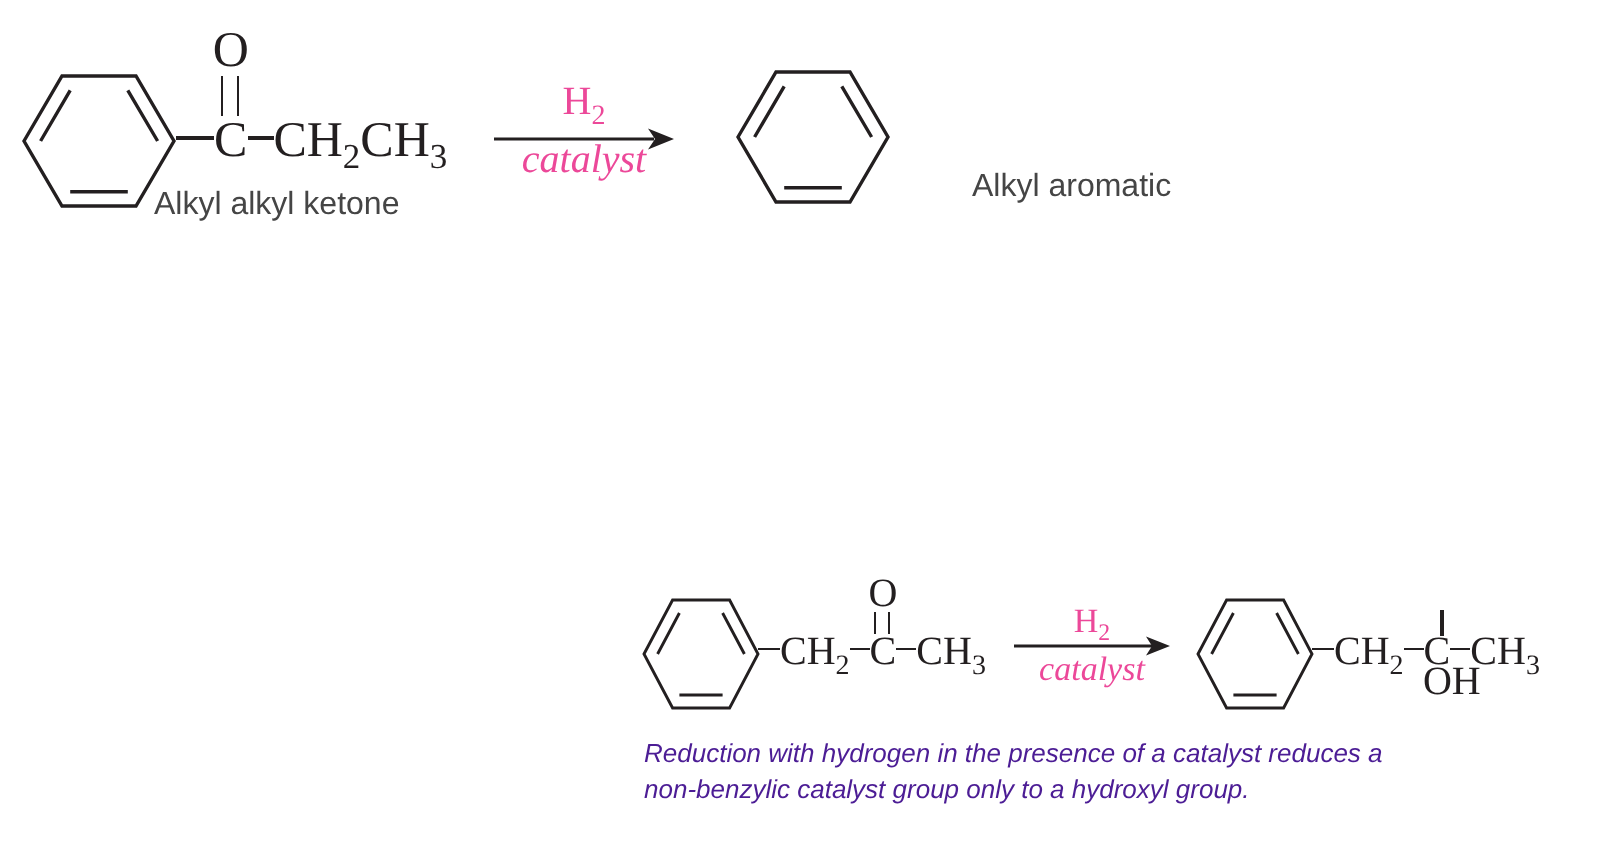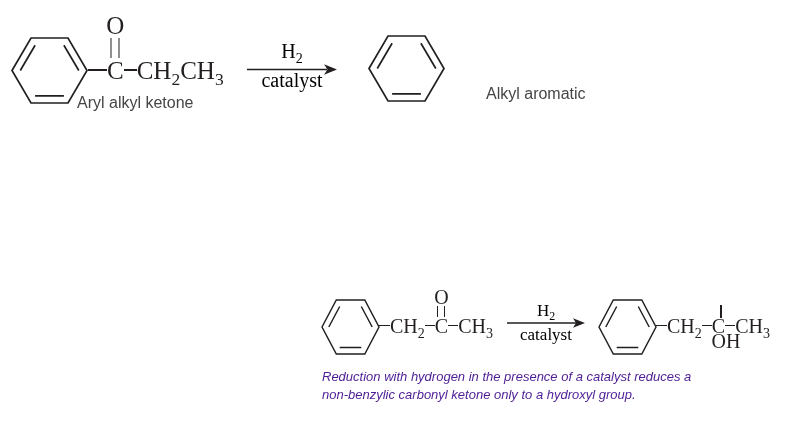--- a/index.html
+++ b/index.html
@@ -18,22 +18,22 @@
   .o-above{position:absolute;left:50%;transform:translateX(-50%);}
   .r1 .o-above{top:-45px;}
   .r3 .o-above{top:-29px;}
   .oh-above{position:absolute;left:50%;transform:translateX(-7px);top:-31px;margin-top:46px;}
   .dbl{position:absolute;left:50%;transform:translateX(-50%);width:9px;box-sizing:border-box;
        border-left:1.8px solid #231f20;border-right:1.8px solid #231f20;}
   .r1 .dbl{top:-20px;height:20px;}
   .r3 .dbl{top:-10px;height:11px;border-left-width:1.5px;border-right-width:1.5px;width:8px;}
   .vbond{position:absolute;left:50%;margin-left:2px;width:1.5px;background:#231f20;top:-11px;height:13px;}
   
-  .cond{position:absolute;text-align:center;line-height:1;color:#000000;}
-  .ital{}
+  .cond{position:absolute;text-align:center;line-height:1;color:#ec4899;}
+  .ital{font-style:italic;}
   
   .lbl{position:absolute;font-family:"Liberation Sans", sans-serif;color:#454545;line-height:1.15;}
   .lbl16{font-size:16px;}
   .caption{position:absolute;font-family:"Liberation Sans", sans-serif;color:#4c1d95;
            font-size:13px;line-height:18px;font-style:italic;}
   svg{display:block;}
 </style>
 </head>
 <body>
 
@@ -41,21 +41,21 @@
 
   <div class="grp">
 
     <svg class="abs" style="left:10px;top:36px;" width="79" height="69" viewBox="0 0 79 69">
       <path d="M2,34.5 L21,2 L58,2 L77,34.5 L58,67 L21,67 Z" fill="none" stroke="#231f20" stroke-width="1.7"></path>
       <path d="M10.3,34.5 L25.1,9.2 M53.9,9.2 L68.8,34.5 M53.9,59.9 L25.1,59.9" fill="none" stroke="#231f20" stroke-width="1.7"></path>
     </svg>
 
     <div class="row f25 r1" style="left:88px;top:58px;"><span class="bond" style="width:19px"></span><span class="cwrap"><span class="o-above">O</span><span class="dbl"></span><span>C</span></span><span class="bond" style="width:13px"></span><span><span>CH</span><span class="s">2</span><span>CH</span><span class="s">3</span></span></div>
 
-    <div class="lbl lbl16 abs" style="left:77px;top:94px;">Aryl alkyl ketone</div>
+    <div class="lbl lbl16 abs" style="left:77px;top:94px;">Alkyl alkyl ketone</div>
 
     <svg class="abs" style="left:246px;top:63px;" width="92" height="13" viewBox="0 0 92 13">
       <line x1="1" y1="6.5" x2="81" y2="6.5" stroke="#231f20" stroke-width="1.6"></line>
       <path d="M91,6.5 L78,1.3 L81.5,6.5 L78,11.7 Z" fill="#231f20"></path>
     </svg>
     <div class="cond" style="left:246px;width:92px;top:41px;font-size:20px;"><span>H</span><span class="s">2</span></div>
     <div class="cond ital" style="left:246px;width:92px;top:70px;font-size:20px;">catalyst</div>
 
     <svg class="abs" style="left:367px;top:34px;" width="79" height="69" viewBox="0 0 79 69">
       <path d="M2,34.5 L21,2 L58,2 L77,34.5 L58,67 L21,67 Z" fill="none" stroke="#231f20" stroke-width="1.7"></path>
@@ -84,17 +84,17 @@
 
     <svg class="abs" style="left:597px;top:298px;" width="61" height="58" viewBox="0 0 61 58">
       <path d="M2,29 L16.3,2 L44.8,2 L59,29 L44.8,56 L16.3,56 Z" fill="none" stroke="#231f20" stroke-width="1.45"></path>
       <path d="M8.8,29 L19.7,8.5 M41.3,8.5 L52.2,29 M41.3,49.5 L19.7,49.5" fill="none" stroke="#231f20" stroke-width="1.45"></path>
     </svg>
 
     <div class="row f20 r4" style="left:656px;top:316px;"><span class="bond" style="width:11px"></span><span><span>CH</span><span class="s">2</span></span><span class="bond" style="width:10px"></span><span class="cwrap"><span class="oh-above">OH</span><span class="vbond"></span><span>C</span></span><span class="bond" style="width:10px"></span><span><span>CH</span><span class="s">3</span></span></div>
 
     <div class="caption" style="left:322px;top:368px;">
       <div>Reduction with hydrogen in the presence of a catalyst reduces a</div>
-      <div>non-benzylic carbonyl ketone only to a hydroxyl group.</div>
+      <div>non-benzylic catalyst group only to a hydroxyl group.</div>
     </div>
   </div>
 
 </div>
 
 </body></html>

